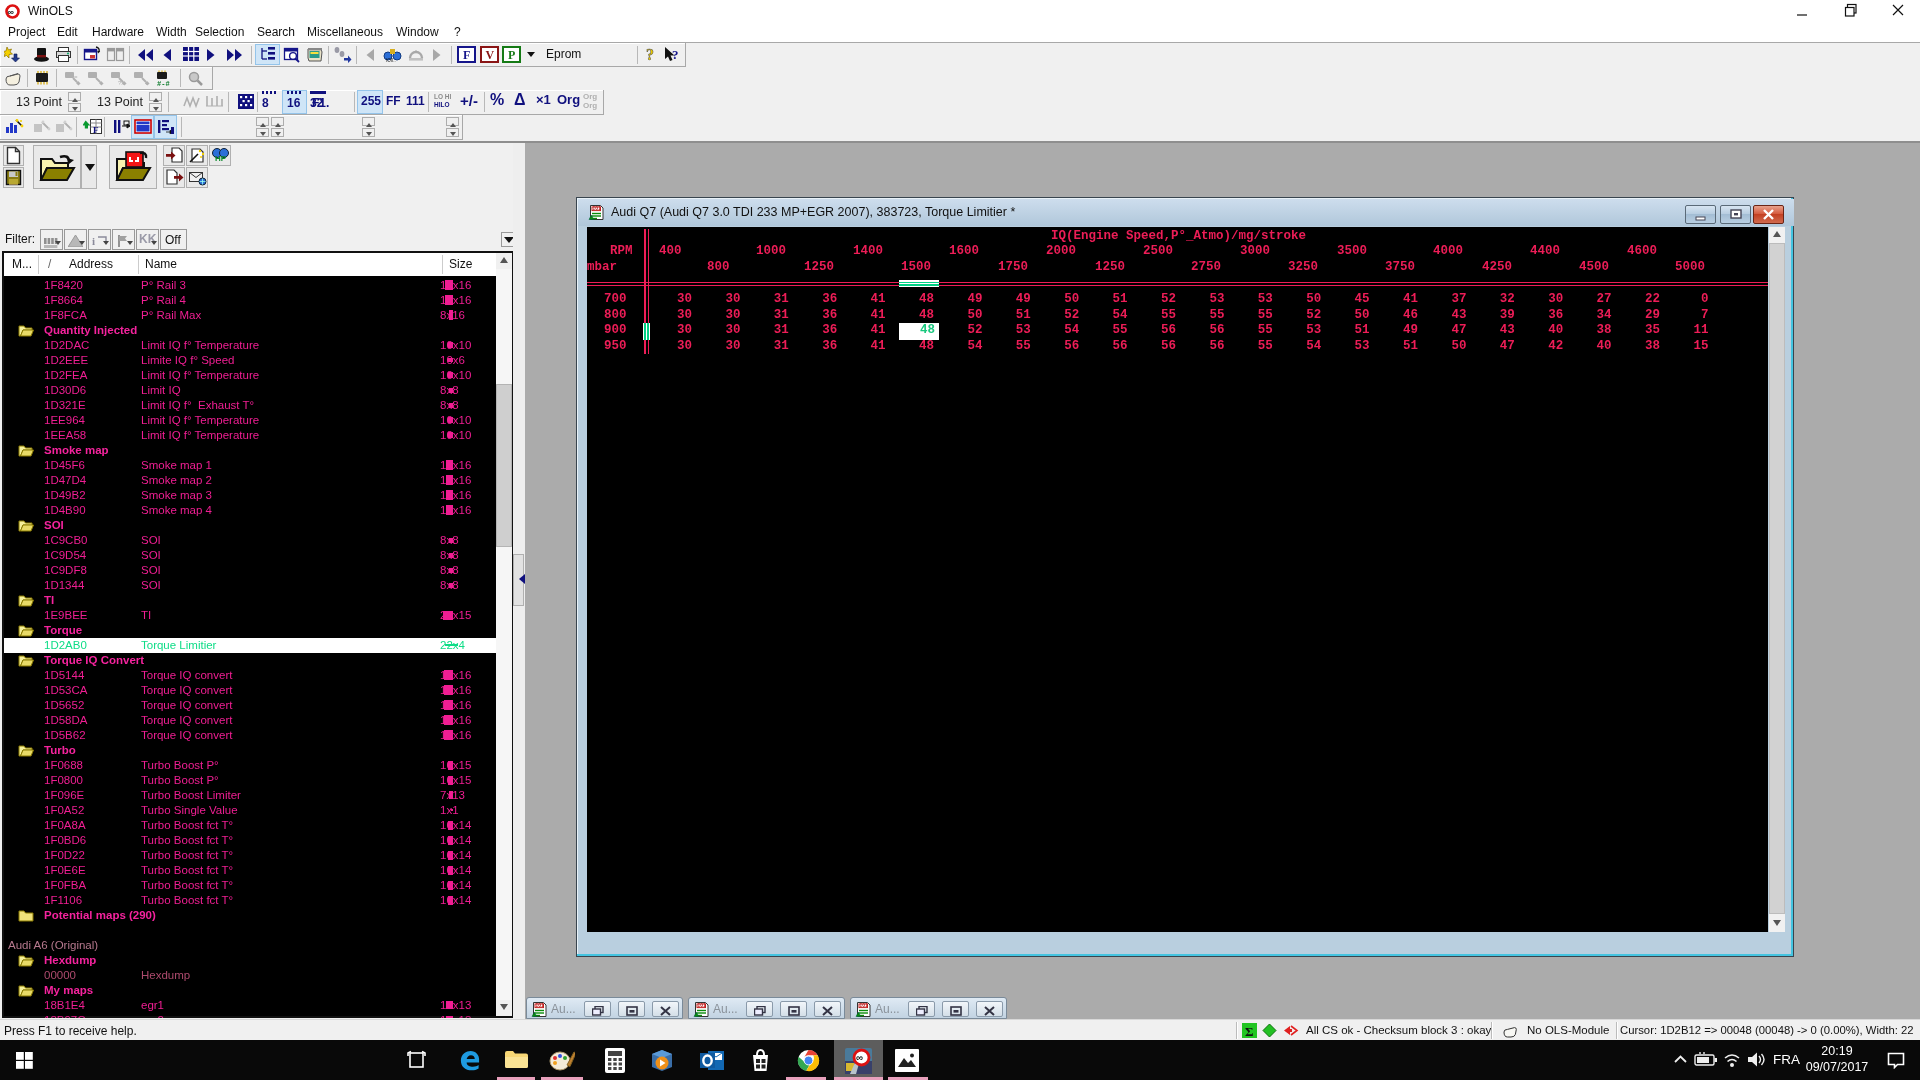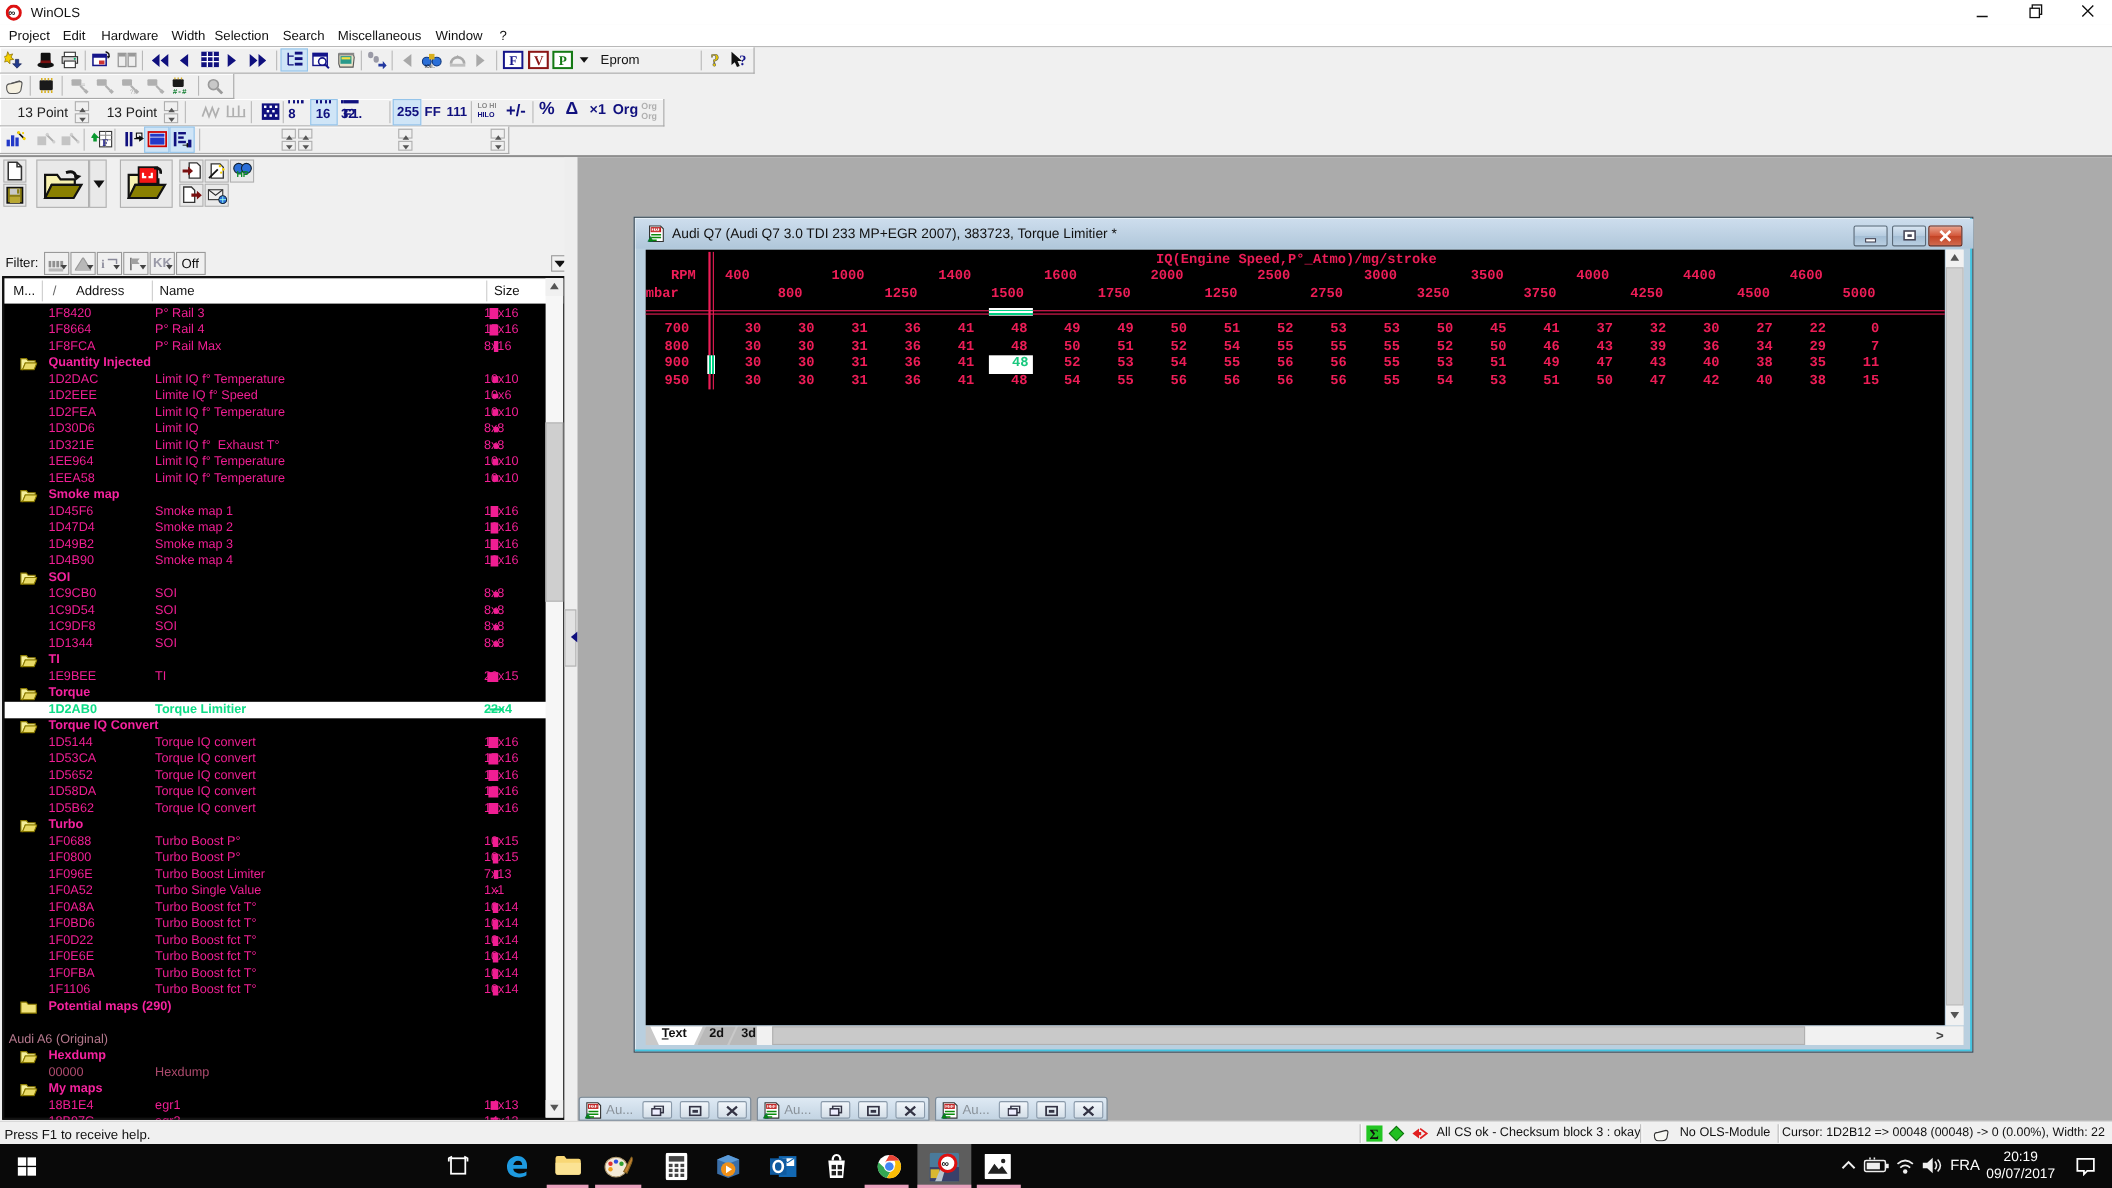--- a/index.html
+++ b/index.html
@@ -727,21 +727,21 @@
             <span style="position:absolute;left:439px;top:3px;width:10px;height:9px;background:#f01e93"></span>
             <span class="ls">20x15</span>
           </div>
 <div class="lr" style="top:345px">
             <svg width="16" height="13" viewBox="0 0 16 13" style="position:absolute;left:14px;top:1px">
               <path d="M1 2 L6 2 L7.5 4 L14 4 L14 6 L5 6 L2.5 12 L1 12 Z" fill="#f5ef9a" stroke="#8a7a00" stroke-width="1"></path>
               <path d="M5 6 L15.5 6 L13 12 L2.5 12 Z" fill="#e8da67" stroke="#8a7a00" stroke-width="1"></path>
             </svg>
             <span class="la" style="color:#f5239e;font-weight:bold">Torque</span>
           </div>
-<div class="lr" style="top:360px;background:#fff;color:#0edd87;font-weight:bold">
+<div class="lr" style="top:360px;background:#fff;color:#0edd87;font-weight:normal">
             <span class="la">1D2AB0</span>
             <span class="ln">Torque Limitier</span>
             <span style="position:absolute;left:441px;top:6px;width:13px;height:2px;background:#0edd87"></span>
             <span class="ls">22x4</span>
           </div>
 <div class="lr" style="top:375px">
             <svg width="16" height="13" viewBox="0 0 16 13" style="position:absolute;left:14px;top:1px">
               <path d="M1 2 L6 2 L7.5 4 L14 4 L14 6 L5 6 L2.5 12 L1 12 Z" fill="#f5ef9a" stroke="#8a7a00" stroke-width="1"></path>
               <path d="M5 6 L15.5 6 L13 12 L2.5 12 Z" fill="#e8da67" stroke="#8a7a00" stroke-width="1"></path>
             </svg>
@@ -1146,30 +1146,20 @@
               <path d="M4 0 L8 6 H0z" fill="#555"></path>
             </svg>
           </span>
       <div id="cvthumb"></div>
       <span class="sbtn" style="top:689px;background:#f1f1f1">
             <svg class="sarr" style="top:4px">
               <path d="M0 0 h8 L4 6z" fill="#555"></path>
             </svg>
           </span>
     </div>
-    <div id="ctabs">
-      <span class="tab" style="left:0;width:52px;background:#fff;padding-top:1px;clip-path:polygon(4px 0,100% 0,calc(100% - 8px) 100%,12px 100%)"><u>T</u>ext</span>
-      <span class="tab" style="left:47px;width:35px;background:#b9b9b9;padding-top:1px;clip-path:polygon(8px 0,100% 0,calc(100% - 8px) 100%,0 100%)">2d</span>
-      <span class="tab" style="left:76px;width:35px;background:#b9b9b9;padding-top:1px;clip-path:polygon(8px 0,100% 0,calc(100% - 8px) 100%,0 100%)">3d</span>
-      <span style="position:absolute;left:104px;top:1px;font-size:12px;font-weight:bold;color:#444">&lt;</span>
-      <div id="chscroll">
-            <div id="chthumb"></div>
-        <span style="position:absolute;right:18px;top:1px;font-size:12px;font-weight:bold;color:#444">&gt;</span>
-      </div>
-    </div>
   </div>
 </div>
 
 <div id="statusbar">
       <span style="position:absolute;left:4px;top:4px">Press F1 to receive help.</span>
       <i class="ssep" style="left:1236px"></i>
       <span class="ti" style="left:1242px;top:3px"><svg width="15" height="15">
           <rect x="0" y="0" width="15" height="15" fill="#22c522"></rect>
           <text x="3" y="12.5" font-family="Liberation Serif" font-weight="bold" font-size="13" fill="#111">Σ</text>
         </svg></span>

